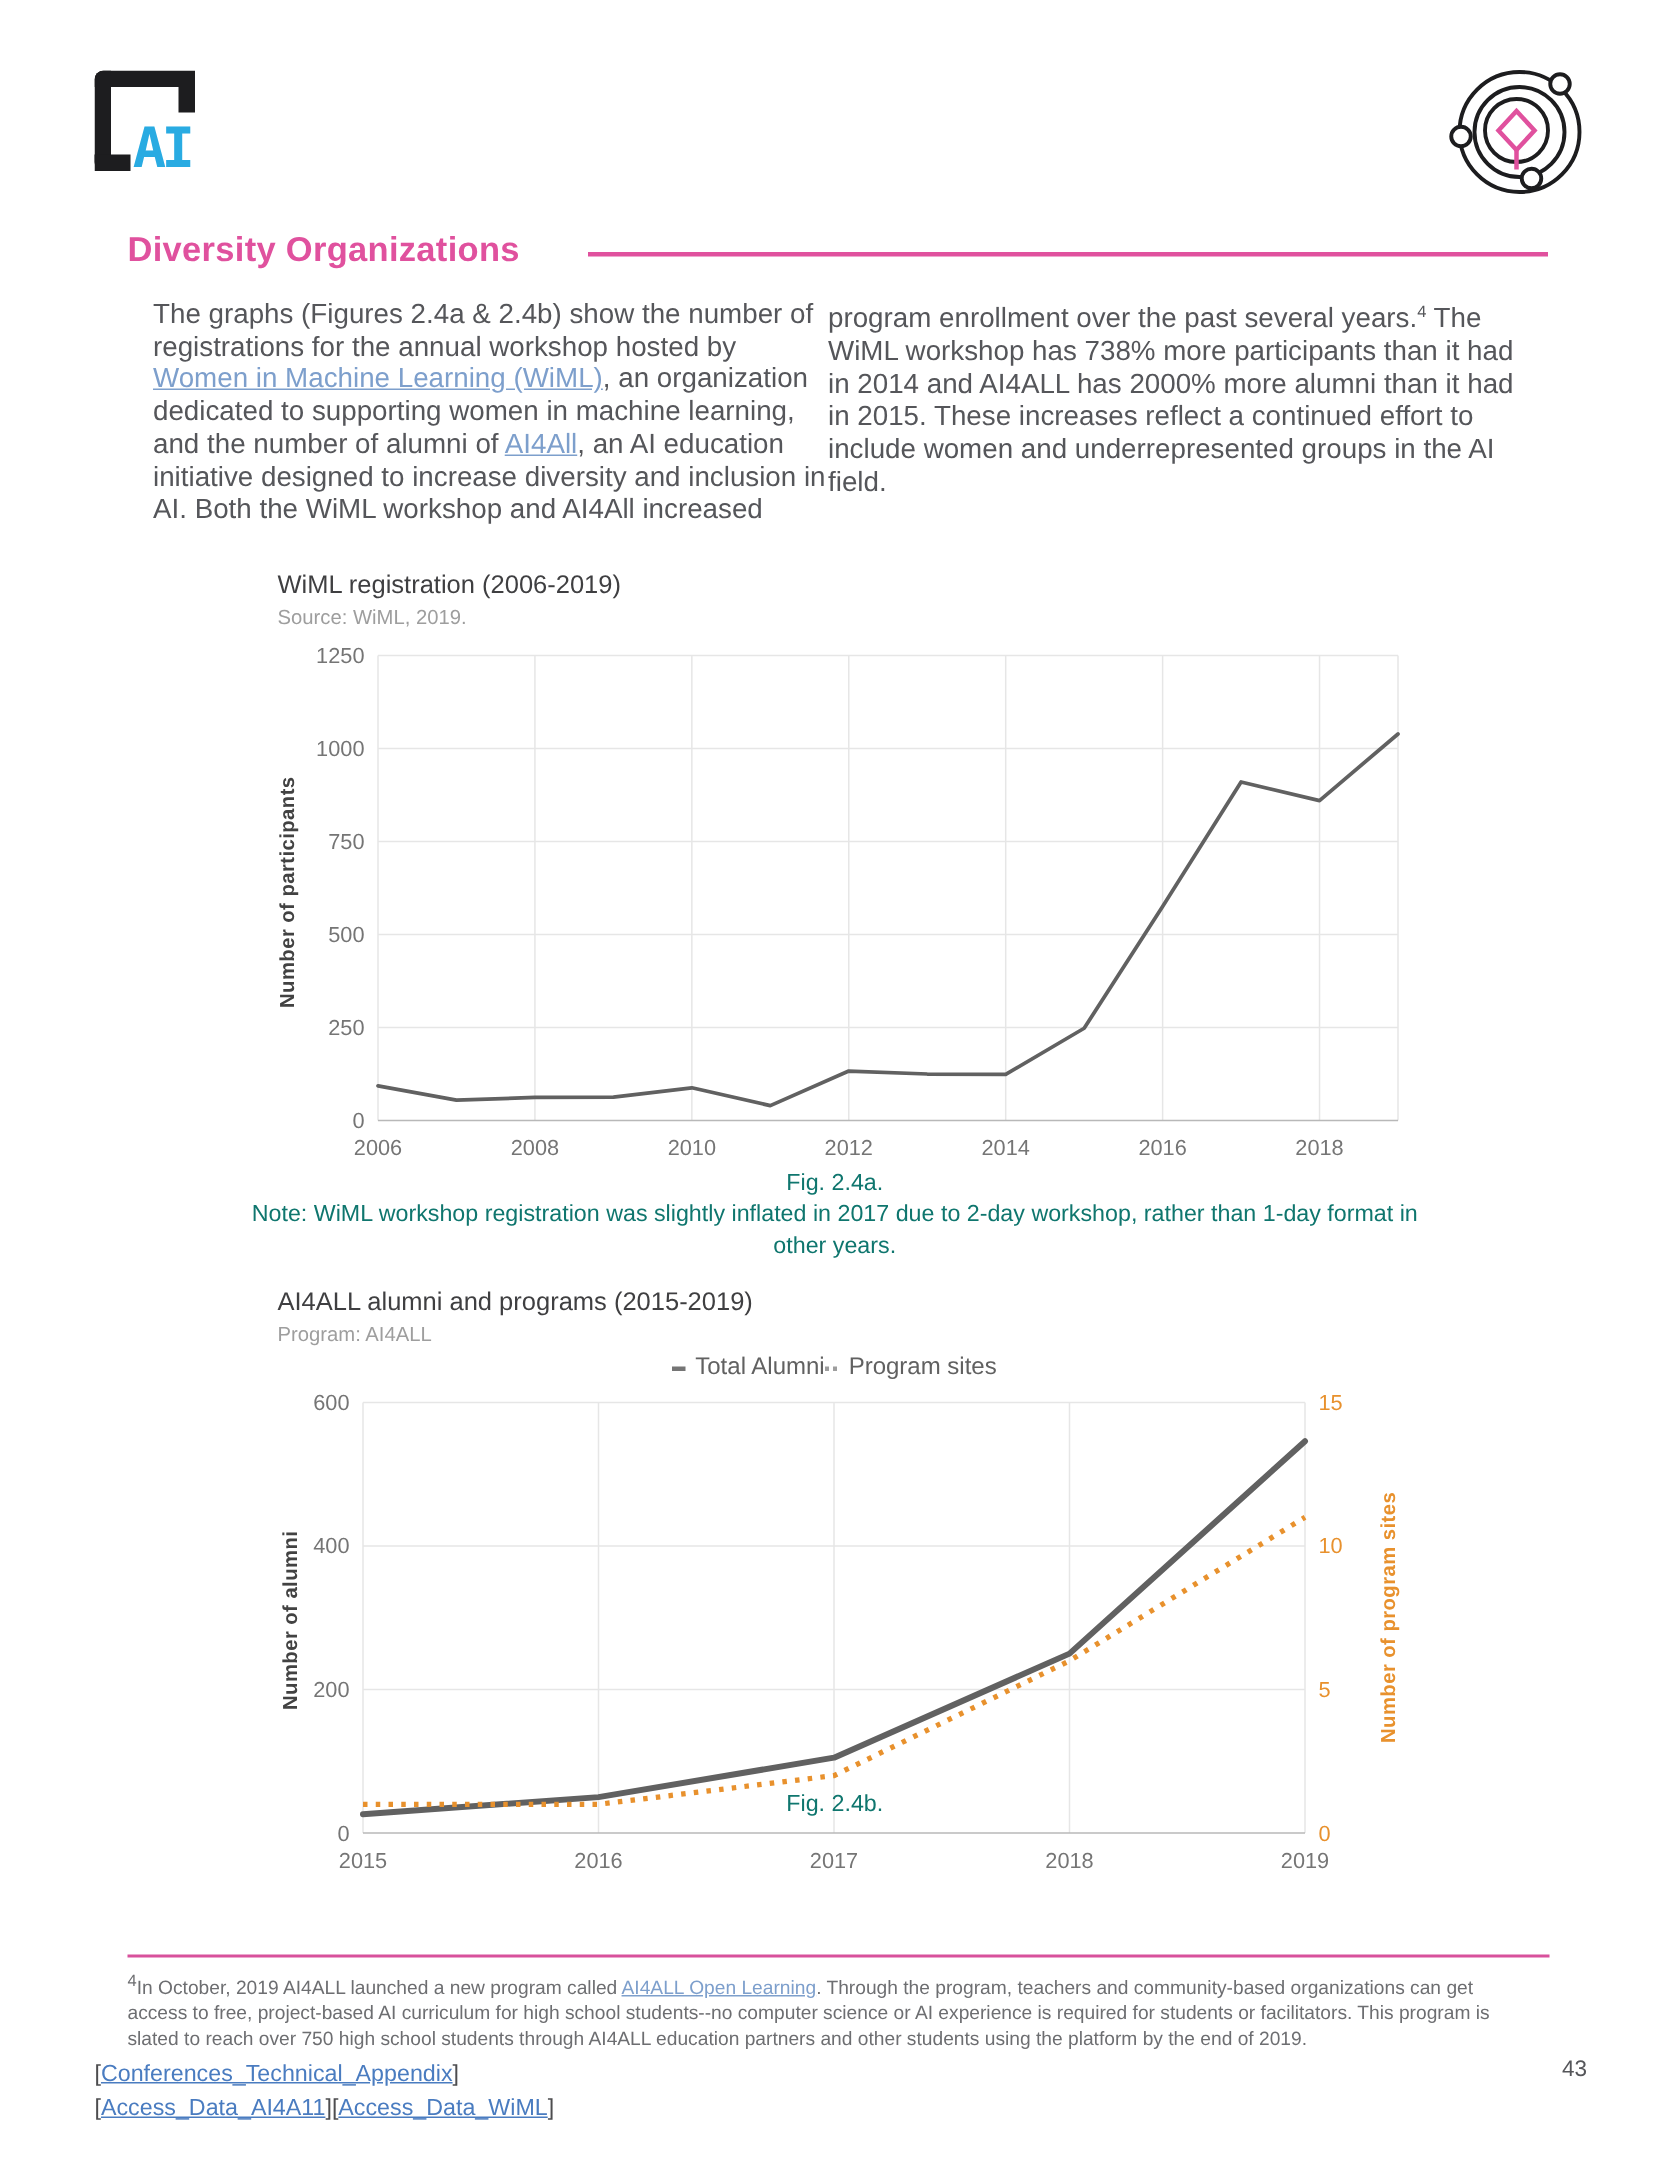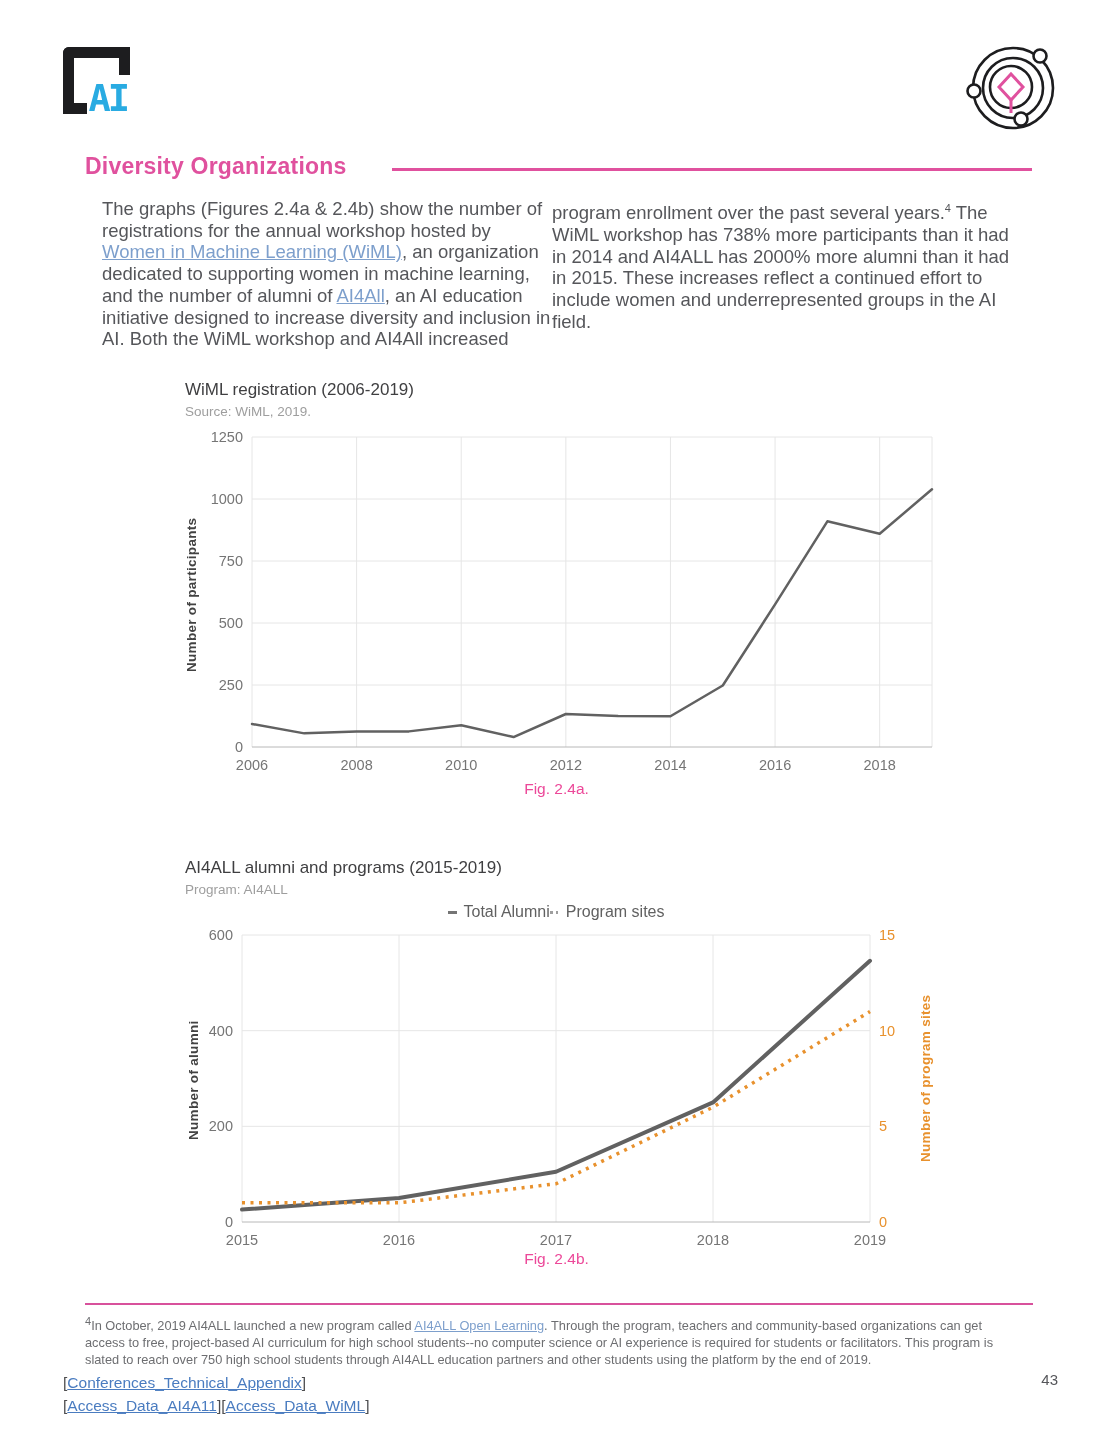--- a/index.html
+++ b/index.html
@@ -36,21 +36,21 @@
   svg text.tick { font-family:"Liberation Sans", sans-serif; font-size:14.5px; fill:#757575; }
   .y-axis-title { position:absolute; writing-mode:vertical-rl; transform:rotate(180deg); text-align:center; font-size:13.5px; font-weight:600; color:#424242; letter-spacing:0.3px; }
   .y-axis-title.orange { color:#e8912d; font-weight:600; }
 
   .legend { position:absolute; left:242px; top:903px; width:628px; display:flex; justify-content:center; align-items:center; font-size:16px; color:#616161; }
   .legend-item { display:flex; align-items:center; }
   .lg-dash { display:inline-block; width:9px; height:3px; background:#757575; margin-right:7px; }
   .lg-dots { display:inline-block; width:9px; height:3px; margin-right:7px;
              background:repeating-linear-gradient(90deg,#9e9e9e 0 2.5px,transparent 2.5px 5.5px); }
 
-  .fig-caption { position:absolute; left:0; width:1113px; text-align:center; font-size:15.5px; line-height:21px; color:#ec4899; }
+  .fig-caption { position:absolute; left:0; width:1113px; text-align:center; font-size:15.5px; line-height:21px; color:#0f766e; }
   .fig-caption .note { max-width:810px; margin:0 auto; }
 
   
   .footer-rule { position:absolute; left:85px; top:1303px; width:948px; height:2px; background:#d8519c; }
   .footnote { position:absolute; left:85px; top:1313px; width:935px; font-size:12.8px; line-height:17px; color:#6d6e71; }
   .footnote a { color:#7d9fcc; text-decoration:underline; }
 
   .footer-links { position:absolute; left:63px; top:1371px; font-size:15.5px; line-height:23px; color:#4d4d4f; }
   .footer-links a { color:#4a7cc0; text-decoration:underline; }
   .page-number { position:absolute; right:55px; top:1371px; font-size:15px; color:#55565a; }
@@ -115,20 +115,21 @@
       <text x="279.2307692307693" y="340" text-anchor="middle" class="tick">2010</text>
       <text x="383.84615384615387" y="340" text-anchor="middle" class="tick">2012</text>
       <text x="488.4615384615385" y="340" text-anchor="middle" class="tick">2014</text>
       <text x="593.0769230769231" y="340" text-anchor="middle" class="tick">2016</text>
       <text x="697.6923076923077" y="340" text-anchor="middle" class="tick">2018</text>
       <polyline points="70,293.936 122.30769230769232,303.36 174.61538461538464,301.624 226.92307692307693,301.376 279.2307692307693,295.176 331.53846153846155,307.08 383.84615384615387,284.016 436.15384615384613,286 488.4615384615385,286.248 540.7692307692307,255.496 593.0769230769231,174.4 645.3846153846154,91.32 697.6923076923077,103.72000000000003 750,59.327999999999975" fill="none" stroke="#616161" stroke-width="2.5" stroke-linejoin="round" stroke-linecap="round"></polyline>
     </svg>
 
   <div class="fig-caption" style="top:778px;">
     <div>Fig. 2.4a.</div>
+    <div class="note">Note: WiML workshop registration was slightly inflated in 2017 due to 2-day workshop, rather than 1-day format in other years.</div>
   </div>
 
   <div class="chart-title" style="left:185px; top:858px;">AI4ALL alumni and programs (2015-2019)</div>
   <div class="chart-source" style="left:185px; top:882px;">Program: AI4ALL</div>
 
   <div class="legend">
     <span class="legend-item">
         <span class="lg-dash"></span>
         <span>Total Alumni</span>
       </span>
@@ -162,21 +163,21 @@
       <text x="697" y="15" text-anchor="start" class="tick" fill="#e8912d" style="fill:#e8912d">15</text>
       <text x="60" y="320" text-anchor="middle" class="tick">2015</text>
       <text x="217" y="320" text-anchor="middle" class="tick">2016</text>
       <text x="374" y="320" text-anchor="middle" class="tick">2017</text>
       <text x="531" y="320" text-anchor="middle" class="tick">2018</text>
       <text x="688" y="320" text-anchor="middle" class="tick">2019</text>
       <polyline points="60,284.56333333333333 217,273.0833333333333 374,246.775 531,177.41666666666666 688,35.829999999999984" fill="none" stroke="#616161" stroke-width="4" stroke-linejoin="round" stroke-linecap="round"></polyline>
       <polyline points="60,277.8666666666667 217,277.8666666666667 374,258.73333333333335 531,182.2 688,86.53333333333336" fill="none" stroke="#e8912d" stroke-width="3.5" stroke-dasharray="3 5.5"></polyline>
     </svg>
 
-  <div class="fig-caption" style="top:1248px;">
+  <div class="fig-caption" style="top:1192px;">
     <div>Fig. 2.4b.</div>
   </div>
 
   <div class="footer-rule"></div>
   <div class="footnote"><sup>4</sup><span>In October, 2019 AI4ALL launched a new program called </span><a href="#">AI4ALL Open Learning</a><span>. Through the program, teachers and community-based organizations can get access to free, project-based AI curriculum for high school students--no computer science or AI experience is required for students or facilitators. This program is slated to reach over 750 high school students through AI4ALL education partners and other students using the platform by the end of 2019.</span></div>
 
   <div class="footer-links">
     <div><span>[</span><a href="#">Conferences_Technical_Appendix</a><span>]</span></div>
     <div><span>[</span><a href="#">Access_Data_AI4A11</a><span>]</span><span>[</span><a href="#">Access_Data_WiML</a><span>]</span></div>
   </div>

